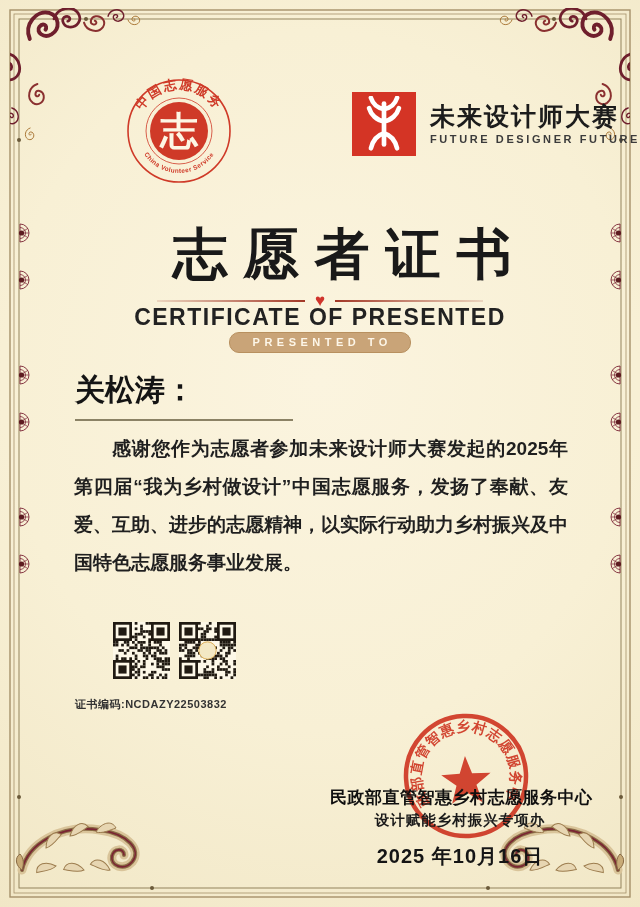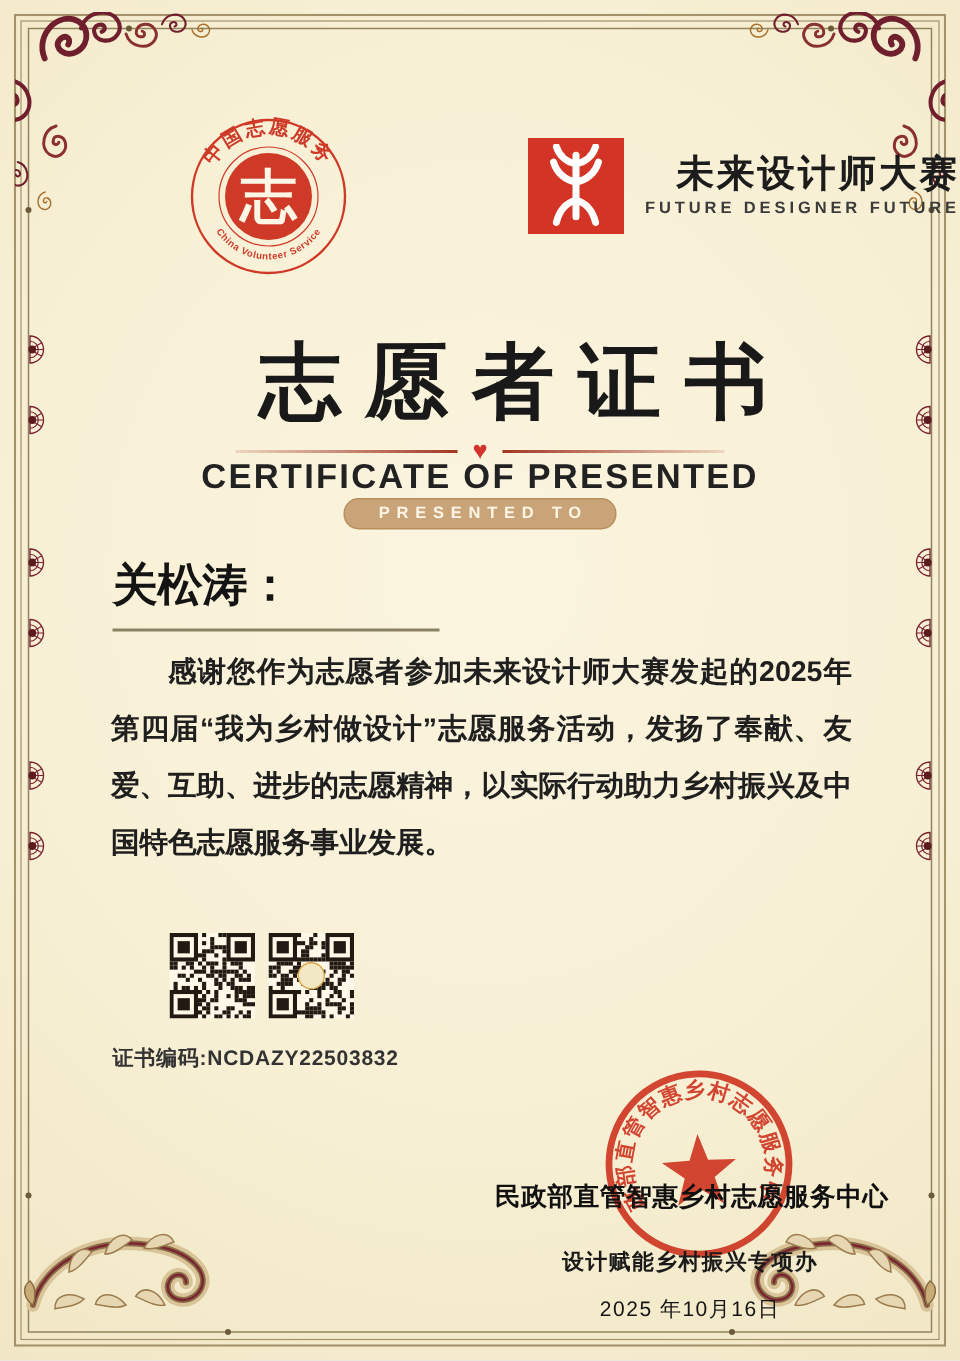--- a/index.html
+++ b/index.html
@@ -7,21 +7,21 @@
     position:relative;width:640px;height:907px;margin:0 auto;overflow:hidden;
     background:radial-gradient(ellipse 90% 70% at 50% 42%, #fbf4df 0%, #f8f0d5 55%, #f1e7c6 100%);
     font-family:"Liberation Sans",sans-serif;
   }
   .abs{position:absolute;}
   svg{display:block;}
   
   .logo-left{left:124px;top:76px;width:110px;height:110px;}
   .contest{left:352px;top:92px;display:flex;align-items:center;gap:14px;}
   .contest-mark{width:64px;height:64px;background:#d43425;display:flex;align-items:center;justify-content:center;}
-  .contest-text .cn{font-size:25px;font-weight:bold;letter-spacing:2px;color:#1c1c1c;line-height:1.1;text-align:right;}
+  .contest-text .cn{font-size:25px;font-weight:bold;letter-spacing:2px;color:#1c1c1c;line-height:1.1;}
   .contest-text .en{font-size:11px;font-weight:bold;letter-spacing:2.6px;color:#3b3b3b;margin-top:3px;}
   
   .title-cn{left:0;top:218px;width:100%;text-align:center;font-size:55px;font-weight:900;
     letter-spacing:16px;color:#191919;text-indent:16px;padding-left:22px;}
   .divider{left:0;top:292px;width:100%;display:flex;align-items:center;justify-content:center;gap:10px;}
   .div-line{width:148px;height:2px;}
   .div-line.l{background:linear-gradient(to left,#a23726,rgba(162,55,38,0.15));}
   .div-line.r{background:linear-gradient(to right,#a23726,rgba(162,55,38,0.15));}
   .heart{color:#d0342c;font-size:17px;line-height:1;}
   .title-en{left:0;top:304px;width:100%;text-align:center;font-size:23px;font-weight:bold;
@@ -33,27 +33,27 @@
   .name{left:75px;top:370px;font-family:"DejaVu Serif",serif;font-size:30px;font-weight:bold;
     color:#141414;padding:0 10px 8px 0;border-bottom:2px solid #8b8265;min-width:208px;}
   
   .body-text{left:74px;top:430px;width:494px;font-size:19px;font-weight:600;color:#1f1f1f;
     line-height:38px;text-align:justify;}
   .body-text p{margin:0;text-indent:2em;}
   
   .qr{width:57px;height:57px;background:#fdf8e8;}
   .qr1{left:113px;top:622px;}
   .qr2{left:179px;top:622px;}
-  .certno{left:75px;top:697px;font-size:14px;font-weight:600;color:#333;letter-spacing:0.5px;}
+  .certno{left:75px;top:697px;font-size:11px;font-weight:600;color:#333;letter-spacing:0.5px;}
   
   .seal{left:391px;top:701px;width:150px;height:150px;opacity:0.92;mix-blend-mode:multiply;z-index:1;}
   .issuer{left:330px;top:786px;width:260px;text-align:center;z-index:2;}
   .issuer .l1{font-size:17px;font-weight:900;color:#101010;letter-spacing:0.5px;white-space:nowrap;}
-  .issuer .l2{font-size:14.5px;font-weight:bold;color:#1a1a1a;margin-top:23px;letter-spacing:1px;}
-  .issuer .dt{font-size:14px;font-weight:normal;color:#151515;margin-top:13px;letter-spacing:1px;}
+  .issuer .l2{font-size:14.5px;font-weight:bold;color:#1a1a1a;margin-top:2px;letter-spacing:1px;}
+  .issuer .dt{font-size:20px;font-weight:bold;color:#151515;margin-top:13px;letter-spacing:1px;}
 </style>
 </head>
 <body>
 
 <div class="page">
 
   <svg class="abs" style="left:0;top:0;" width="640" height="907" viewBox="0 0 640 907">
     <rect x="10" y="10" width="620" height="887" fill="none" stroke="#a5916a" stroke-width="1.4"></rect>
     <rect x="14" y="14" width="612" height="879" fill="none" stroke="#a5916a" stroke-width="0.8"></rect>
     <rect x="19" y="19" width="602" height="869" fill="none" stroke="#93835c" stroke-width="1"></rect>
@@ -201,21 +201,21 @@
     <div class="div-line r"></div>
   </div>
   <div class="abs title-en">CERTIFICATE OF PRESENTED</div>
   <div class="abs name">关松涛：</div>
 
   <div class="abs badge-wrap">
     <div class="badge">PRESENTED TO</div>
   </div>
 
   <div class="abs body-text">
-    <p>感谢您作为志愿者参加未来设计师大赛发起的2025年第四届“我为乡村做设计”志愿服务活动，发扬了奉献、友爱、互助、进步的志愿精神，以实际行动助力乡村振兴及中国特色志愿服务事业发展。</p>
+    <p>感谢您作为志愿者参加未来设计师大赛发起的2025年第四届“我为乡村做设计”中国志愿服务，发扬了奉献、友爱、互助、进步的志愿精神，以实际行动助力乡村振兴及中国特色志愿服务事业发展。</p>
   </div>
 
   <svg class="abs qr qr1" viewBox="0 0 21 21" id="qrA">
       <rect x="8" y="0" width="1" height="1" fill="#201a12"></rect>
       <rect x="12" y="0" width="1" height="1" fill="#201a12"></rect>
       <rect x="13" y="0" width="1" height="1" fill="#201a12"></rect>
       <rect x="10" y="1" width="1" height="1" fill="#201a12"></rect>
       <rect x="8" y="2" width="1" height="1" fill="#201a12"></rect>
       <rect x="10" y="2" width="1" height="1" fill="#201a12"></rect>
       <rect x="10" y="3" width="1" height="1" fill="#201a12"></rect>

